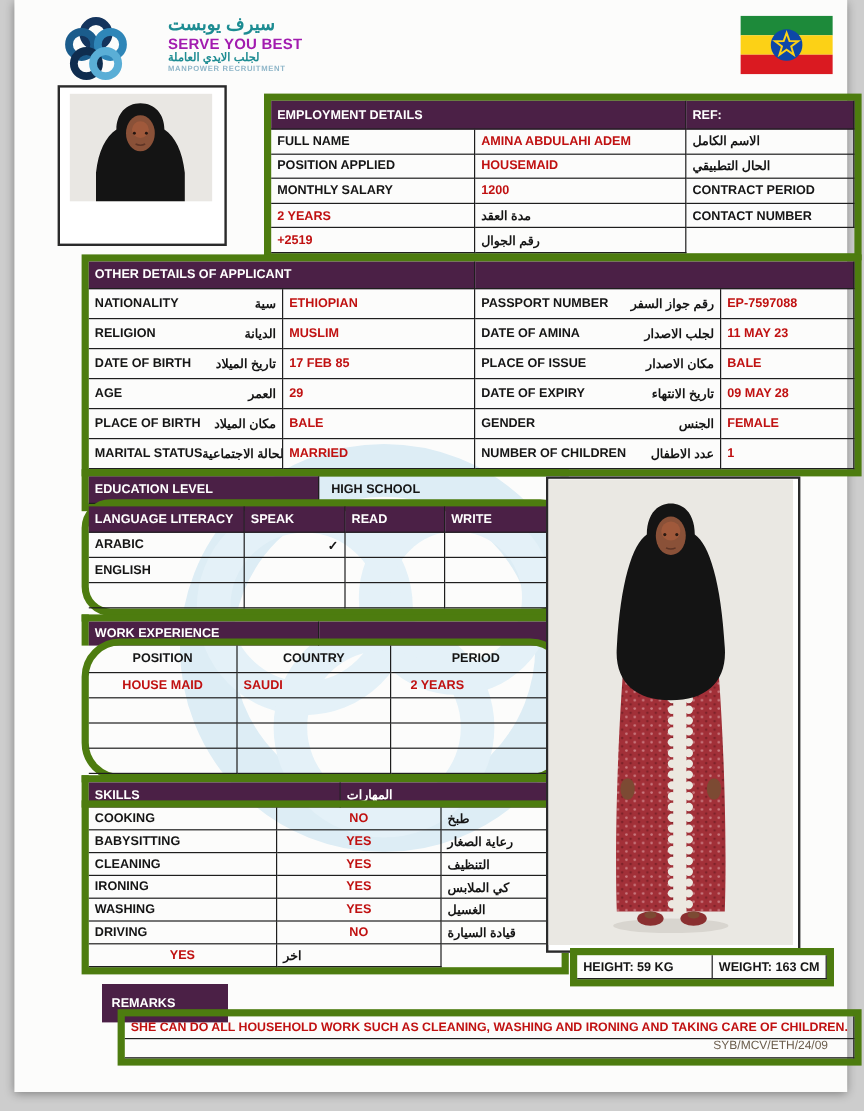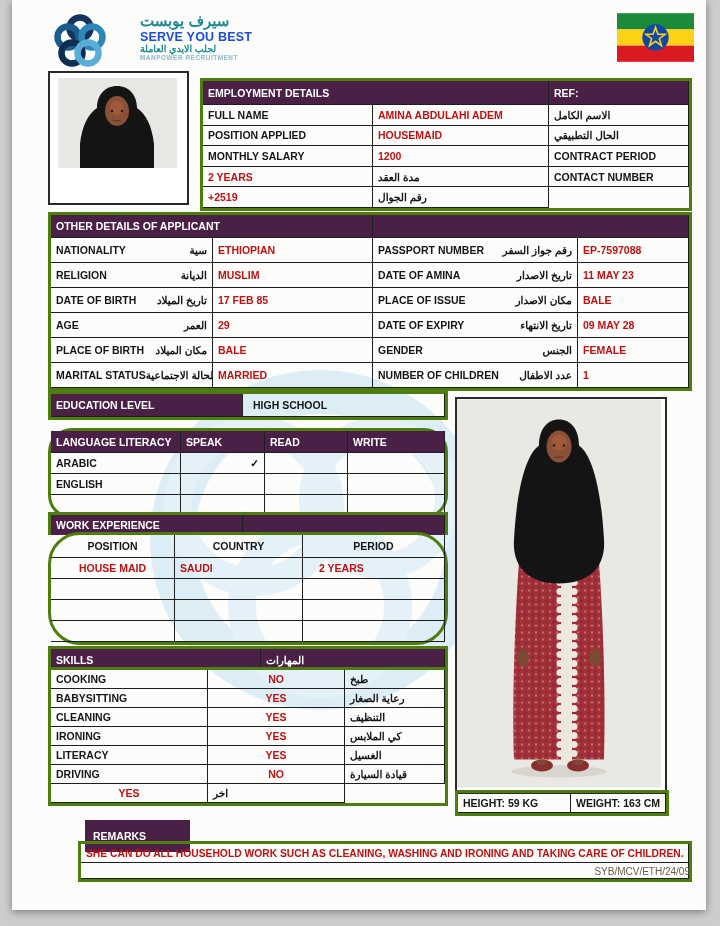--- a/index.html
+++ b/index.html
@@ -6,36 +6,36 @@
   body{
     width:720px;height:926px;position:relative;overflow:hidden;
     background:#cdcdcd;
     font-family:"Liberation Sans",sans-serif;
   }
   .page{position:absolute;left:12px;top:0;width:694px;height:910px;background:#fcfcfb;
         box-shadow:0 2px 8px rgba(0,0,0,.4);z-index:0;}
   .wm{position:absolute;z-index:1;opacity:.75;pointer-events:none;}
   .abs{position:absolute;z-index:2;}
   
-  .t{position:absolute;display:grid;border:3px solid #4d7c0f;z-index:2;background:transparent;}
+  .t{position:absolute;display:grid;border:6px solid #4d7c0f;z-index:2;background:transparent;margin-left:20px;}
   .t>div{border-right:1px solid #1e1e1e;border-bottom:1px solid #1e1e1e;
          display:flex;align-items:center;padding:0 5px;
          font-size:10.5px;font-weight:700;color:#151515;white-space:nowrap;overflow:hidden;}
   .hd{background:#4b2046;color:#fff !important;}
   .rv{color:#c01111 !important;}
   .ar{direction:rtl;}
   .ctr{justify-content:center;text-align:center;}
   .rt{justify-content:flex-end;}
   .sb{justify-content:space-between;}
   .nb{border-bottom:none !important;}
   .span2{grid-column:span 2;}
   
   .lt{line-height:1.12;}
   .lt1{font-size:15px;font-weight:700;color:#1d8c92;}
-  .lt2{font-size:12.5px;font-weight:800;color:#1d4ed8;letter-spacing:.2px;}
+  .lt2{font-size:12.5px;font-weight:800;color:#a21caf;letter-spacing:.2px;}
   .lt3{font-size:9.5px;font-weight:700;color:#1d8c92;}
   .lt4{font-size:6.4px;font-weight:700;color:#8fb6c9;letter-spacing:.55px;}
   .remtab{background:#4b2046;color:#fff;font-weight:700;font-size:10.5px;
           display:flex;align-items:center;padding-left:8px;}
   .foot{font-size:10px;color:#6b5d4c;font-weight:400;text-align:right;z-index:3;}
   .phbox{border:2px solid #2a2a2a;background:#fff;}
 </style>
 </head>
 <body>
 
@@ -121,21 +121,21 @@
   </div>
   <div class="rv">EP-7597088</div>
 
   <div class="sb">
     <span>RELIGION</span>
     <span class="ar">الديانة</span>
   </div>
   <div class="rv">MUSLIM</div>
   <div class="sb">
     <span>DATE OF AMINA</span>
-    <span class="ar">تاريخ الاصدار</span>
+    <span class="ar">لجلب الاصدار</span>
   </div>
   <div class="rv">11  MAY  23</div>
 
   <div class="sb">
     <span>DATE OF BIRTH</span>
     <span class="ar">تاريخ الميلاد</span>
   </div>
   <div class="rv">17  FEB  85</div>
   <div class="sb">
     <span>PLACE OF ISSUE</span>
@@ -175,21 +175,21 @@
     <span class="ar">عدد الاطفال</span>
   </div>
   <div class="rv">1</div>
 </div>
 
 <div class="t" style="left:48px;top:391px;grid-template-columns:192px 202px;grid-template-rows:23px;">
   <div class="hd">EDUCATION LEVEL</div>
   <div style="padding-left:10px;">HIGH   SCHOOL</div>
 </div>
 
-<div class="t" style="left:48px;top:428px;grid-template-columns:130px 84px 83px 97px;grid-template-rows:22px repeat(3,21px);border-radius:24px;">
+<div class="t" style="left:48px;top:416px;grid-template-columns:130px 84px 83px 97px;grid-template-rows:22px repeat(3,21px);border-radius:24px;">
   <div class="hd">LANGUAGE LITERACY</div>
   <div class="hd">SPEAK</div>
   <div class="hd">READ</div>
   <div class="hd">WRITE</div>
 
   <div>ARABIC</div>
   <div class="rt">✓</div>
   <div></div>
   <div></div>
 
@@ -244,21 +244,21 @@
   <div class="rt ar">رعاية الصغار</div>
 
   <div>CLEANING</div>
   <div class="ctr rv">YES</div>
   <div class="rt ar">التنظيف</div>
 
   <div>IRONING</div>
   <div class="ctr rv">YES</div>
   <div class="rt ar">كي الملابس</div>
 
-  <div>LITERACY</div>
+  <div>WASHING</div>
   <div class="ctr rv">YES</div>
   <div class="rt ar">الغسيل</div>
 
   <div>DRIVING</div>
   <div class="ctr rv">NO</div>
   <div class="rt ar">قيادة السيارة</div>
 
   <div class="ctr rv">YES</div>
   <div class="rt ar">اخر</div>
 </div>

